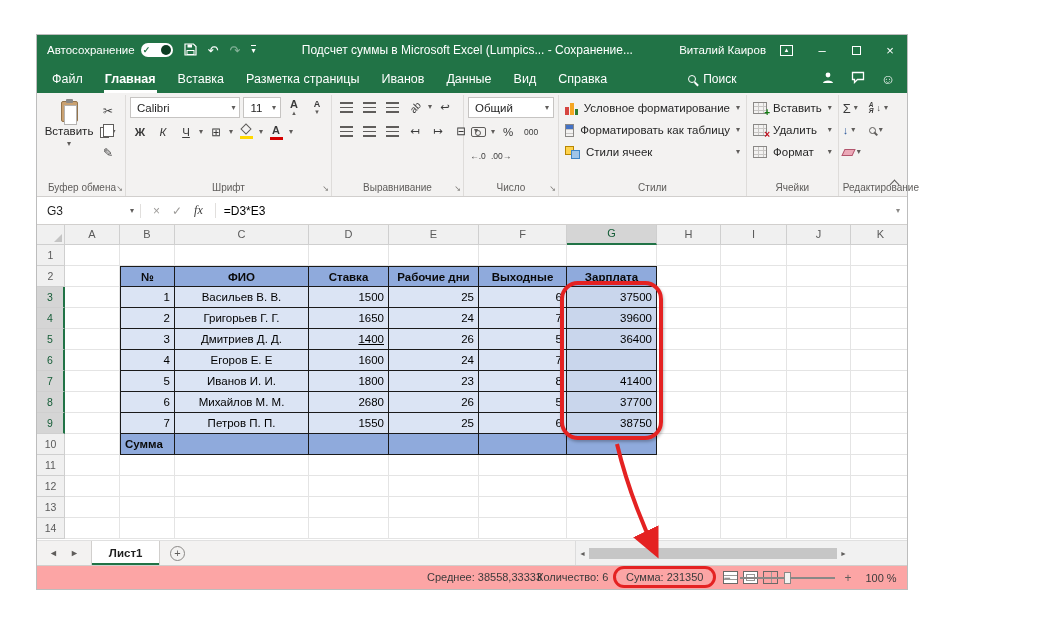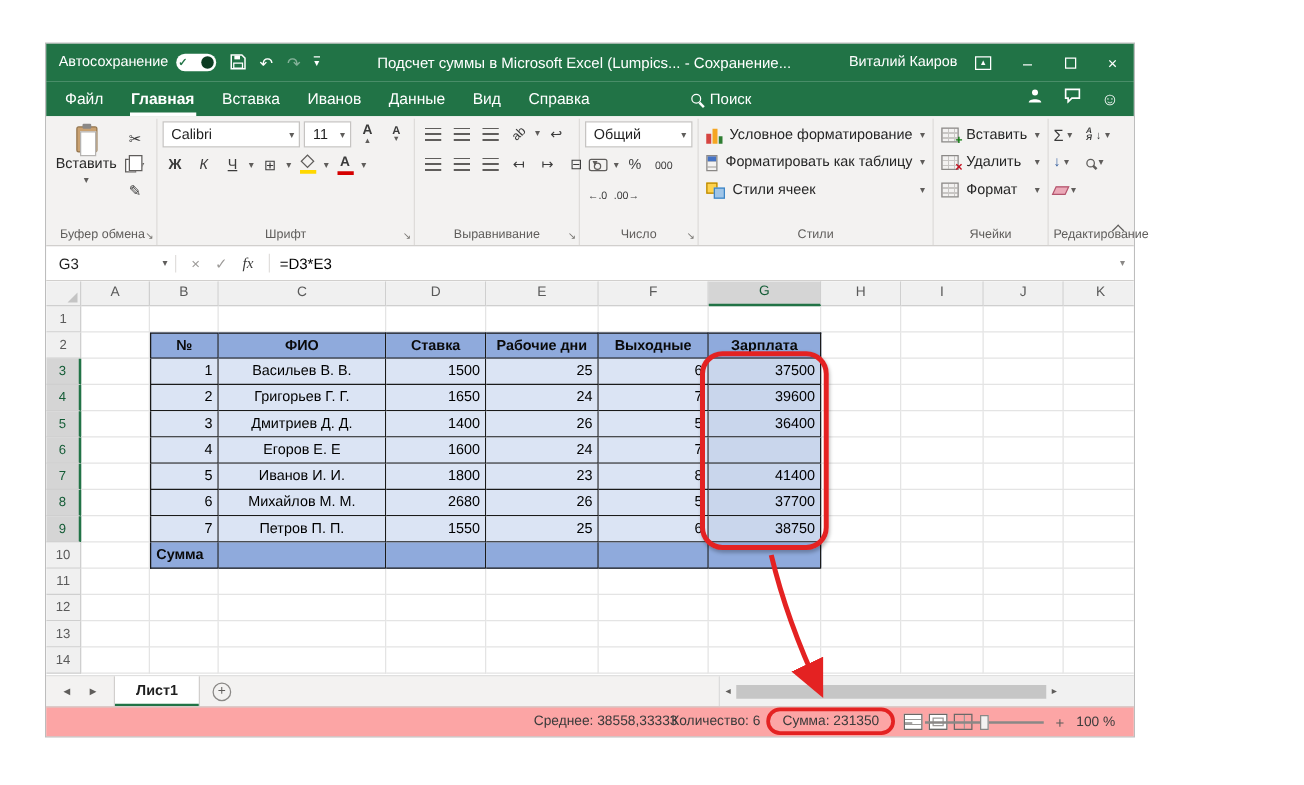--- a/index.html
+++ b/index.html
@@ -175,21 +175,21 @@
   .views { position:absolute; left:686px; top:5px; display:flex; gap:5px; }
   .v-ic { width:15px; height:13px; border:1px solid #6b6967; background:#fff; }
   .v-ic.v1 { background:#fff repeating-linear-gradient(to bottom, transparent 0 3px, #9a9896 3px 4px); }
   .v-ic.v2 { box-shadow: inset 0 0 0 2px #fff, inset 0 0 0 3px #9a9896; }
   .v-ic.v3 { background:linear-gradient(#9a9896,#9a9896) 7px 0/1px 100% no-repeat; }
   .zoomer { position:absolute; right:6px; top:0; height:100%; display:flex; align-items:center; gap:8px; }
   .zsign { font-size:12px; color:#5f5d5b; width:10px; text-align:center; }
   .ztrack { width:95px; height:2px; background:#8a8886; position:relative; }
   .ztrack::before { content:""; position:absolute; left:50%; top:-3px; width:1px; height:8px; background:#8a8886; }
   .zknob { position:absolute; left:44px; top:-5px; width:7px; height:12px; background:#f3f2f1; border:1px solid #8a8886; }
-  .zlabel { width:40px; text-align:left; }
+  .zlabel { width:40px; text-align:center; }
 
   
   #annot-rect { position:absolute; left:560px; top:281px; width:103px; height:159px; border:4px solid #e42222; border-radius:18px; z-index:50; pointer-events:none; box-shadow:1px 2px 3px rgba(0,0,0,.25); }
   #annot-arrow { position:absolute; left:0; top:0; z-index:60; pointer-events:none; }
 </style>
 </head>
 <body>
 
 <div class="app">
 
@@ -225,20 +225,21 @@
         <span class="win-btn">×</span>
       </div>
     </div>
   </div>
 
   <div class="tabsbar">
     <div class="tabs-list">
         <div class="tab">Файл</div>
         <div class="tab active">Главная</div>
         <div class="tab">Вставка</div>
+        <div class="tab">Разметка страницы</div>
         <div class="tab">Иванов</div>
         <div class="tab">Данные</div>
         <div class="tab">Вид</div>
         <div class="tab">Справка</div>
       </div>
     <div class="search">
       <span class="magnifier"></span>
       <span>Поиск</span>
     </div>
     <div class="tabs-right">
@@ -560,21 +561,21 @@
             <div class="cell" style="width: 66px;"></div>
             <div class="cell" style="width: 64px;"></div>
             <div class="cell" style="width: 60px;"></div>
             <div class="cell" style="width: 72px;"></div>
           </div>
           <div class="grid-row">
             <div class="row-hdr sel">5</div>
             <div class="cell" style="width: 55px;"></div>
             <div class="cell td c-num bl" style="width: 55px;">3</div>
             <div class="cell td c-name" style="width: 134px;">Дмитриев Д. Д.</div>
-            <div class="cell td c-num" style="width: 80px;">1400</div>
+            <div class="cell td c-num" style="width: 80px; text-decoration: underline;">1400</div>
             <div class="cell td c-num" style="width: 90px;">26</div>
             <div class="cell td c-num" style="width: 88px;">5</div>
             <div class="cell td c-num g-sel" style="width: 90px;">36400</div>
             <div class="cell" style="width: 64px;"></div>
             <div class="cell" style="width: 66px;"></div>
             <div class="cell" style="width: 64px;"></div>
             <div class="cell" style="width: 60px;"></div>
             <div class="cell" style="width: 72px;"></div>
           </div>
           <div class="grid-row">

